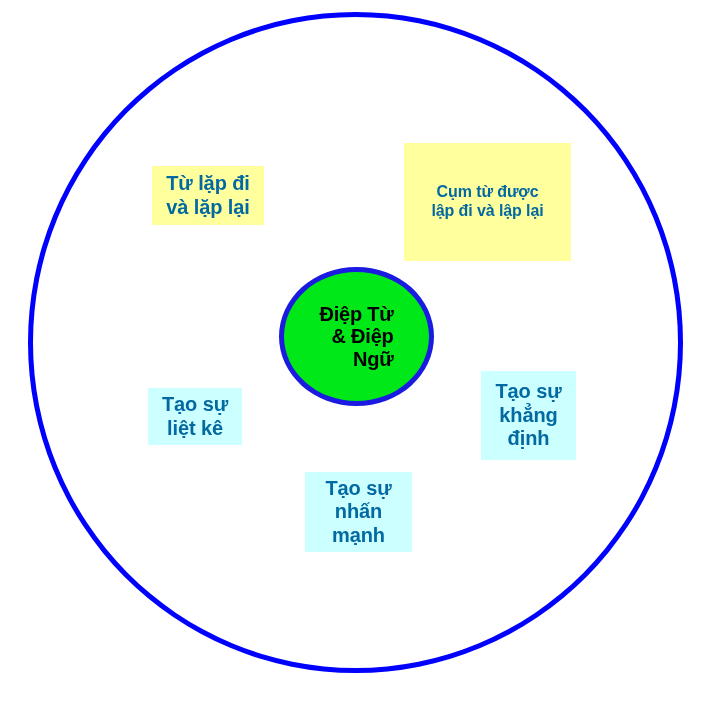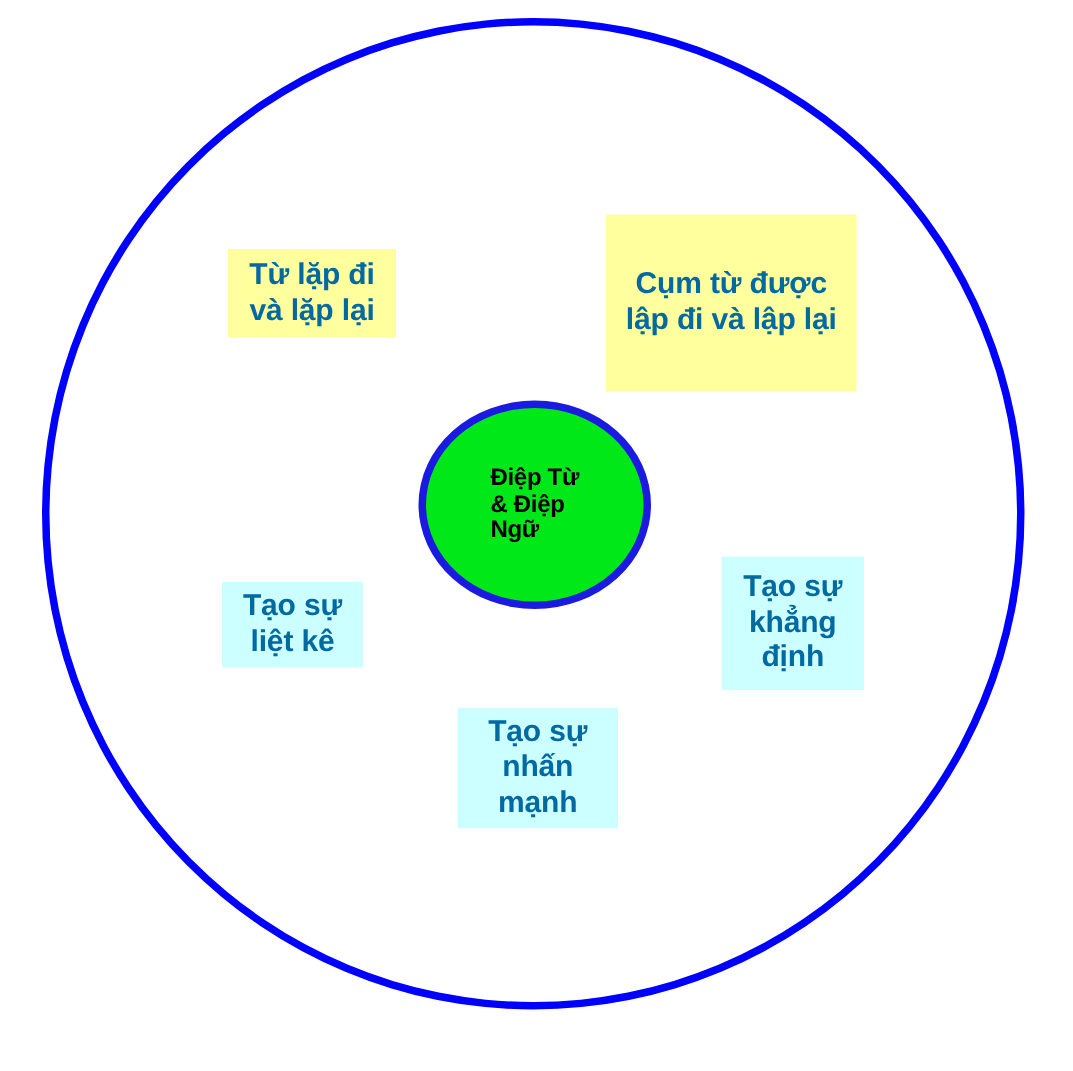--- a/index.html
+++ b/index.html
@@ -34,24 +34,24 @@
     height: 139px;
     border-radius: 50%;
     border: 5px solid #1a1ae0;
     background: #00e817;
     box-sizing: border-box;
     display: flex;
     align-items: center;
     justify-content: center;
   }
   .center-label {
-    font-size: 16px;
+    font-size: 20px;
     font-weight: bold;
     color: #000000;
-    text-align: left;
+    text-align: right;
     line-height: 1.12;
     letter-spacing: -0.2px;
     white-space: pre-line;
   }
   .note {
     position: absolute;
     box-sizing: border-box;
     display: flex;
     align-items: center;
     justify-content: center;
@@ -65,21 +65,21 @@
     line-height: 1.18;
     white-space: pre;
     letter-spacing: -0.1px;
   }
   .note.yellow { background: #ffff9e; }
   .note.cyan   { background: #ccffff; }
 
   
   #note-tu-lap       { left: 152px; top: 166px; width: 112px; height: 59px; }
   #note-cum-tu       { left: 404px; top: 143px; width: 167px; height: 118px; }
-  #note-cum-tu .note-label { font-size: 20px; width: 176px; }
+  #note-cum-tu .note-label { font-size: 16px; width: 176px; }
   #note-liet-ke      { left: 148px; top: 388px; width: 94px; height: 57px; }
   #note-khang-dinh   { left: 481px; top: 371px; width: 95px; height: 89px; }
   #note-nhan-manh    { left: 305px; top: 472px; width: 107px; height: 80px; }
 </style>
 </head>
 <body>
 
 <div id="canvas">
 
   <div class="outer-circle"></div>

